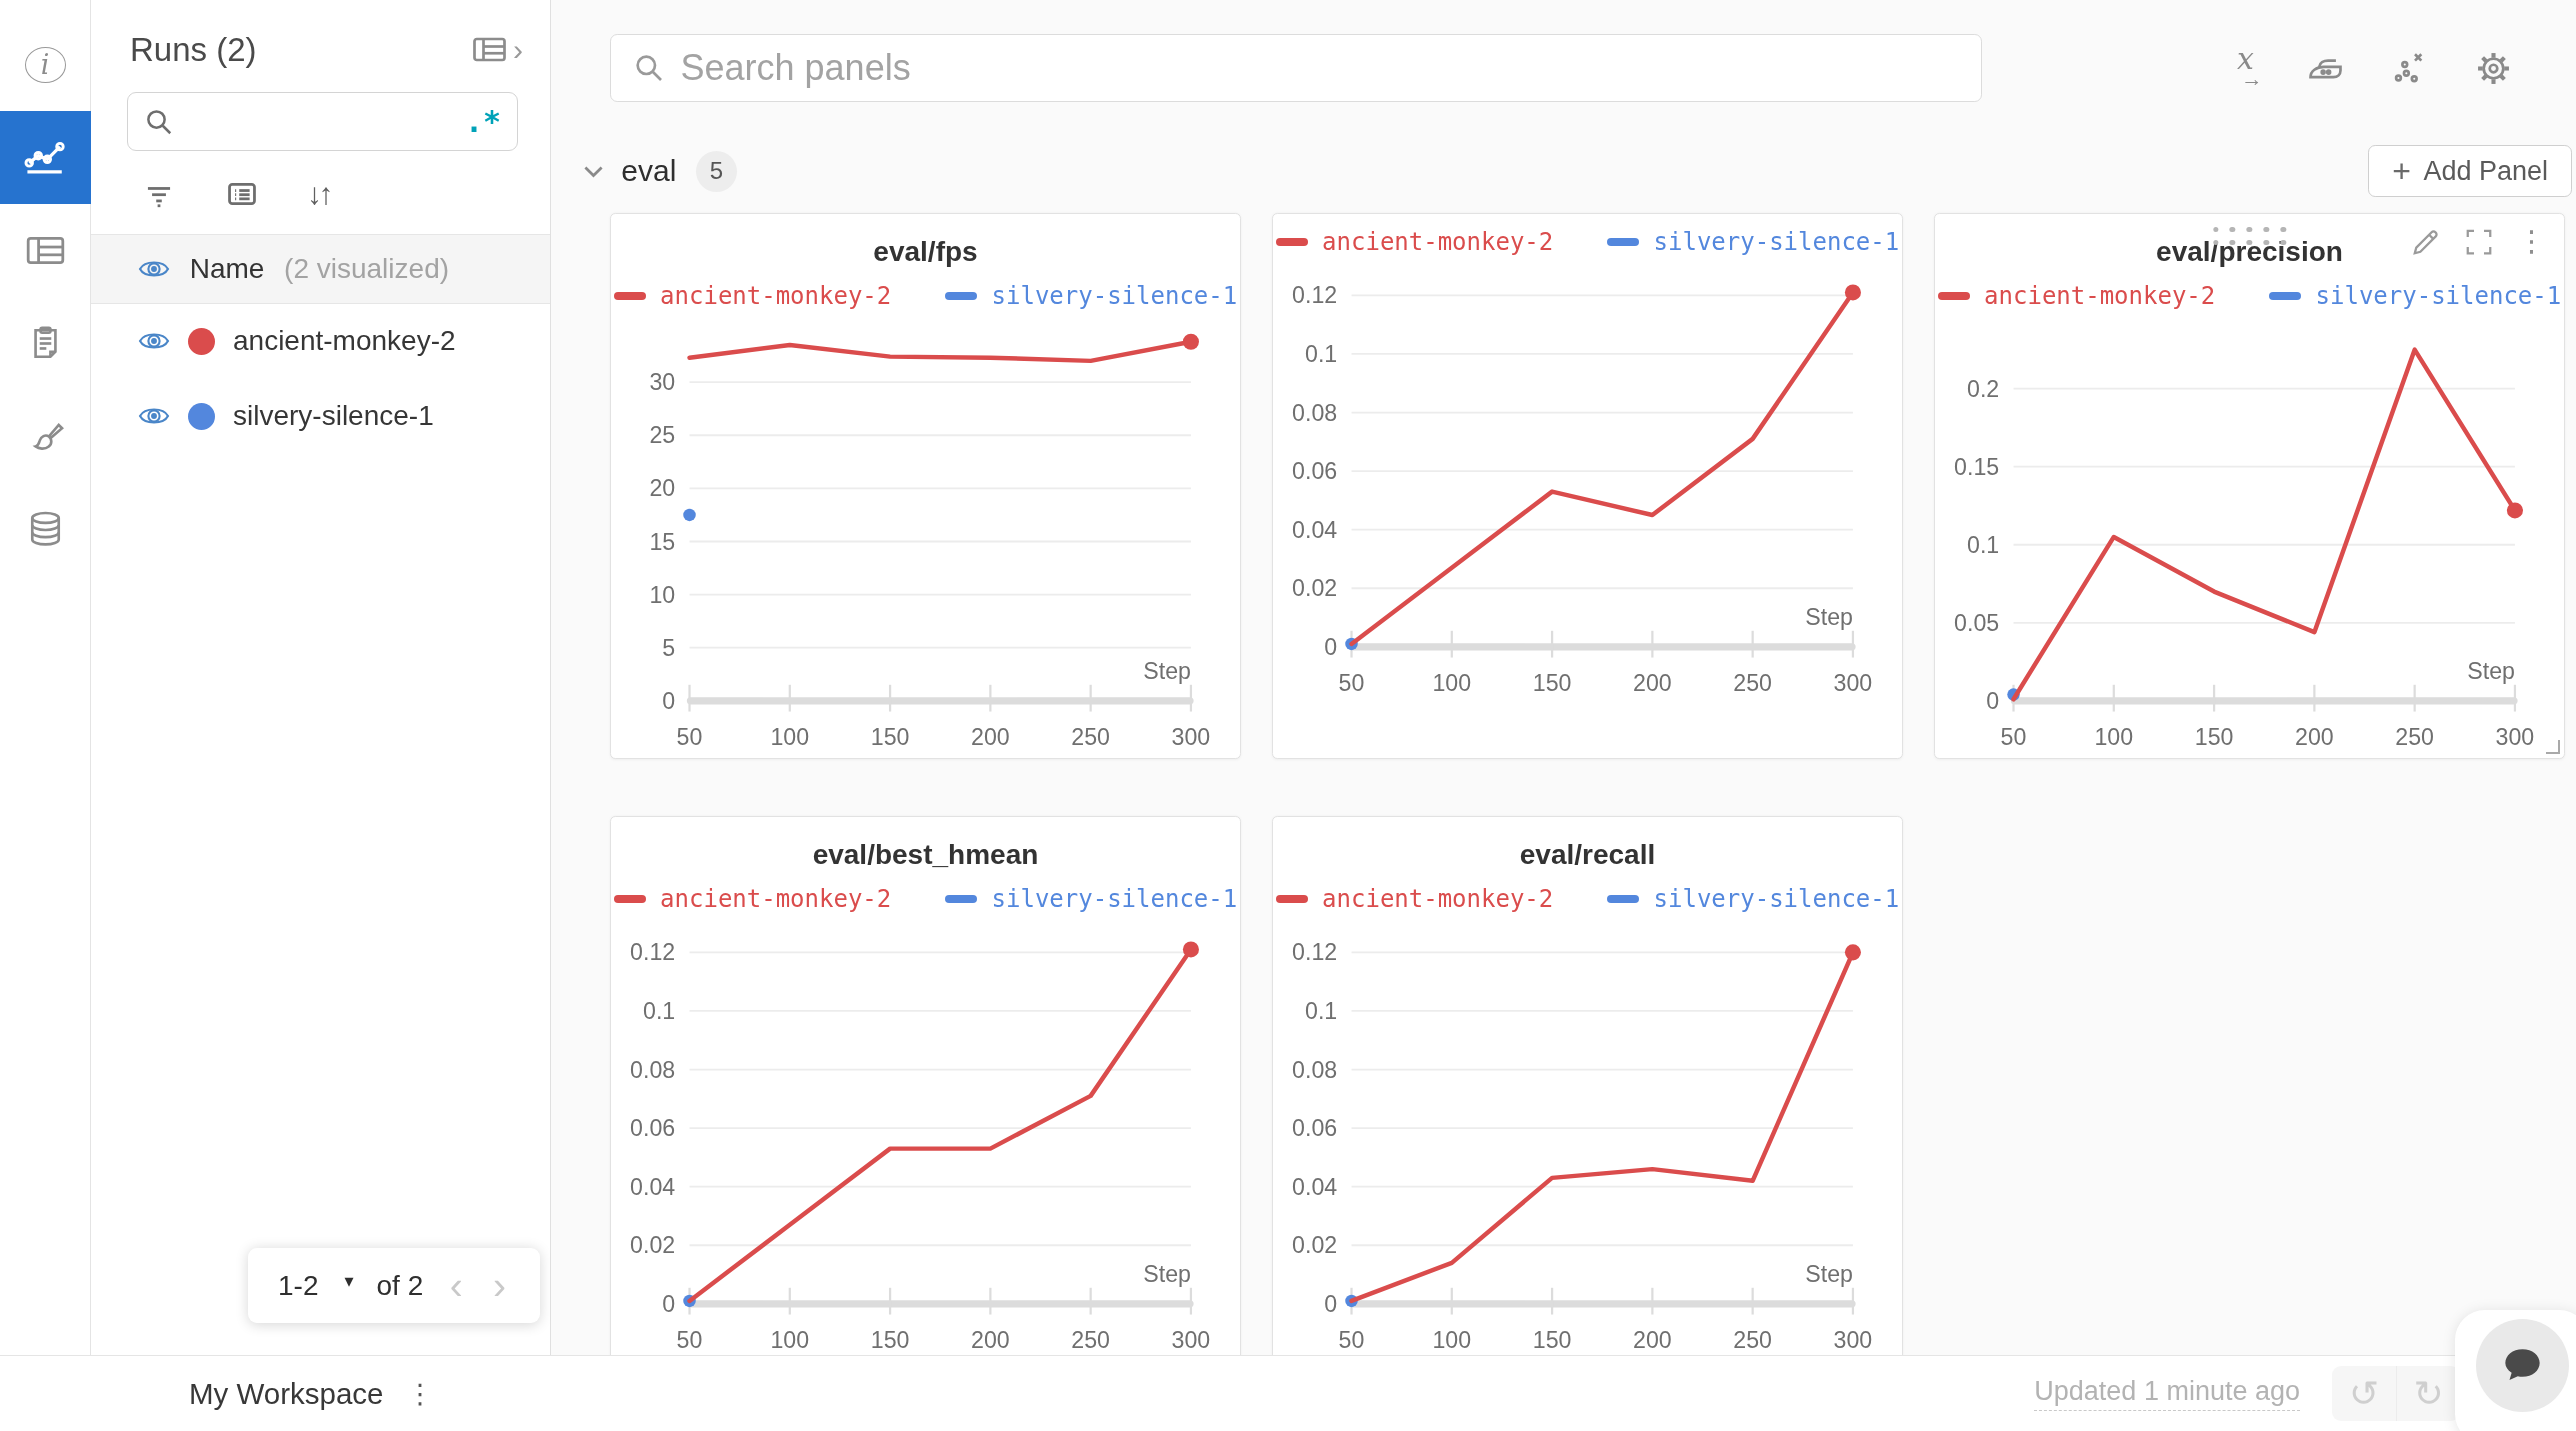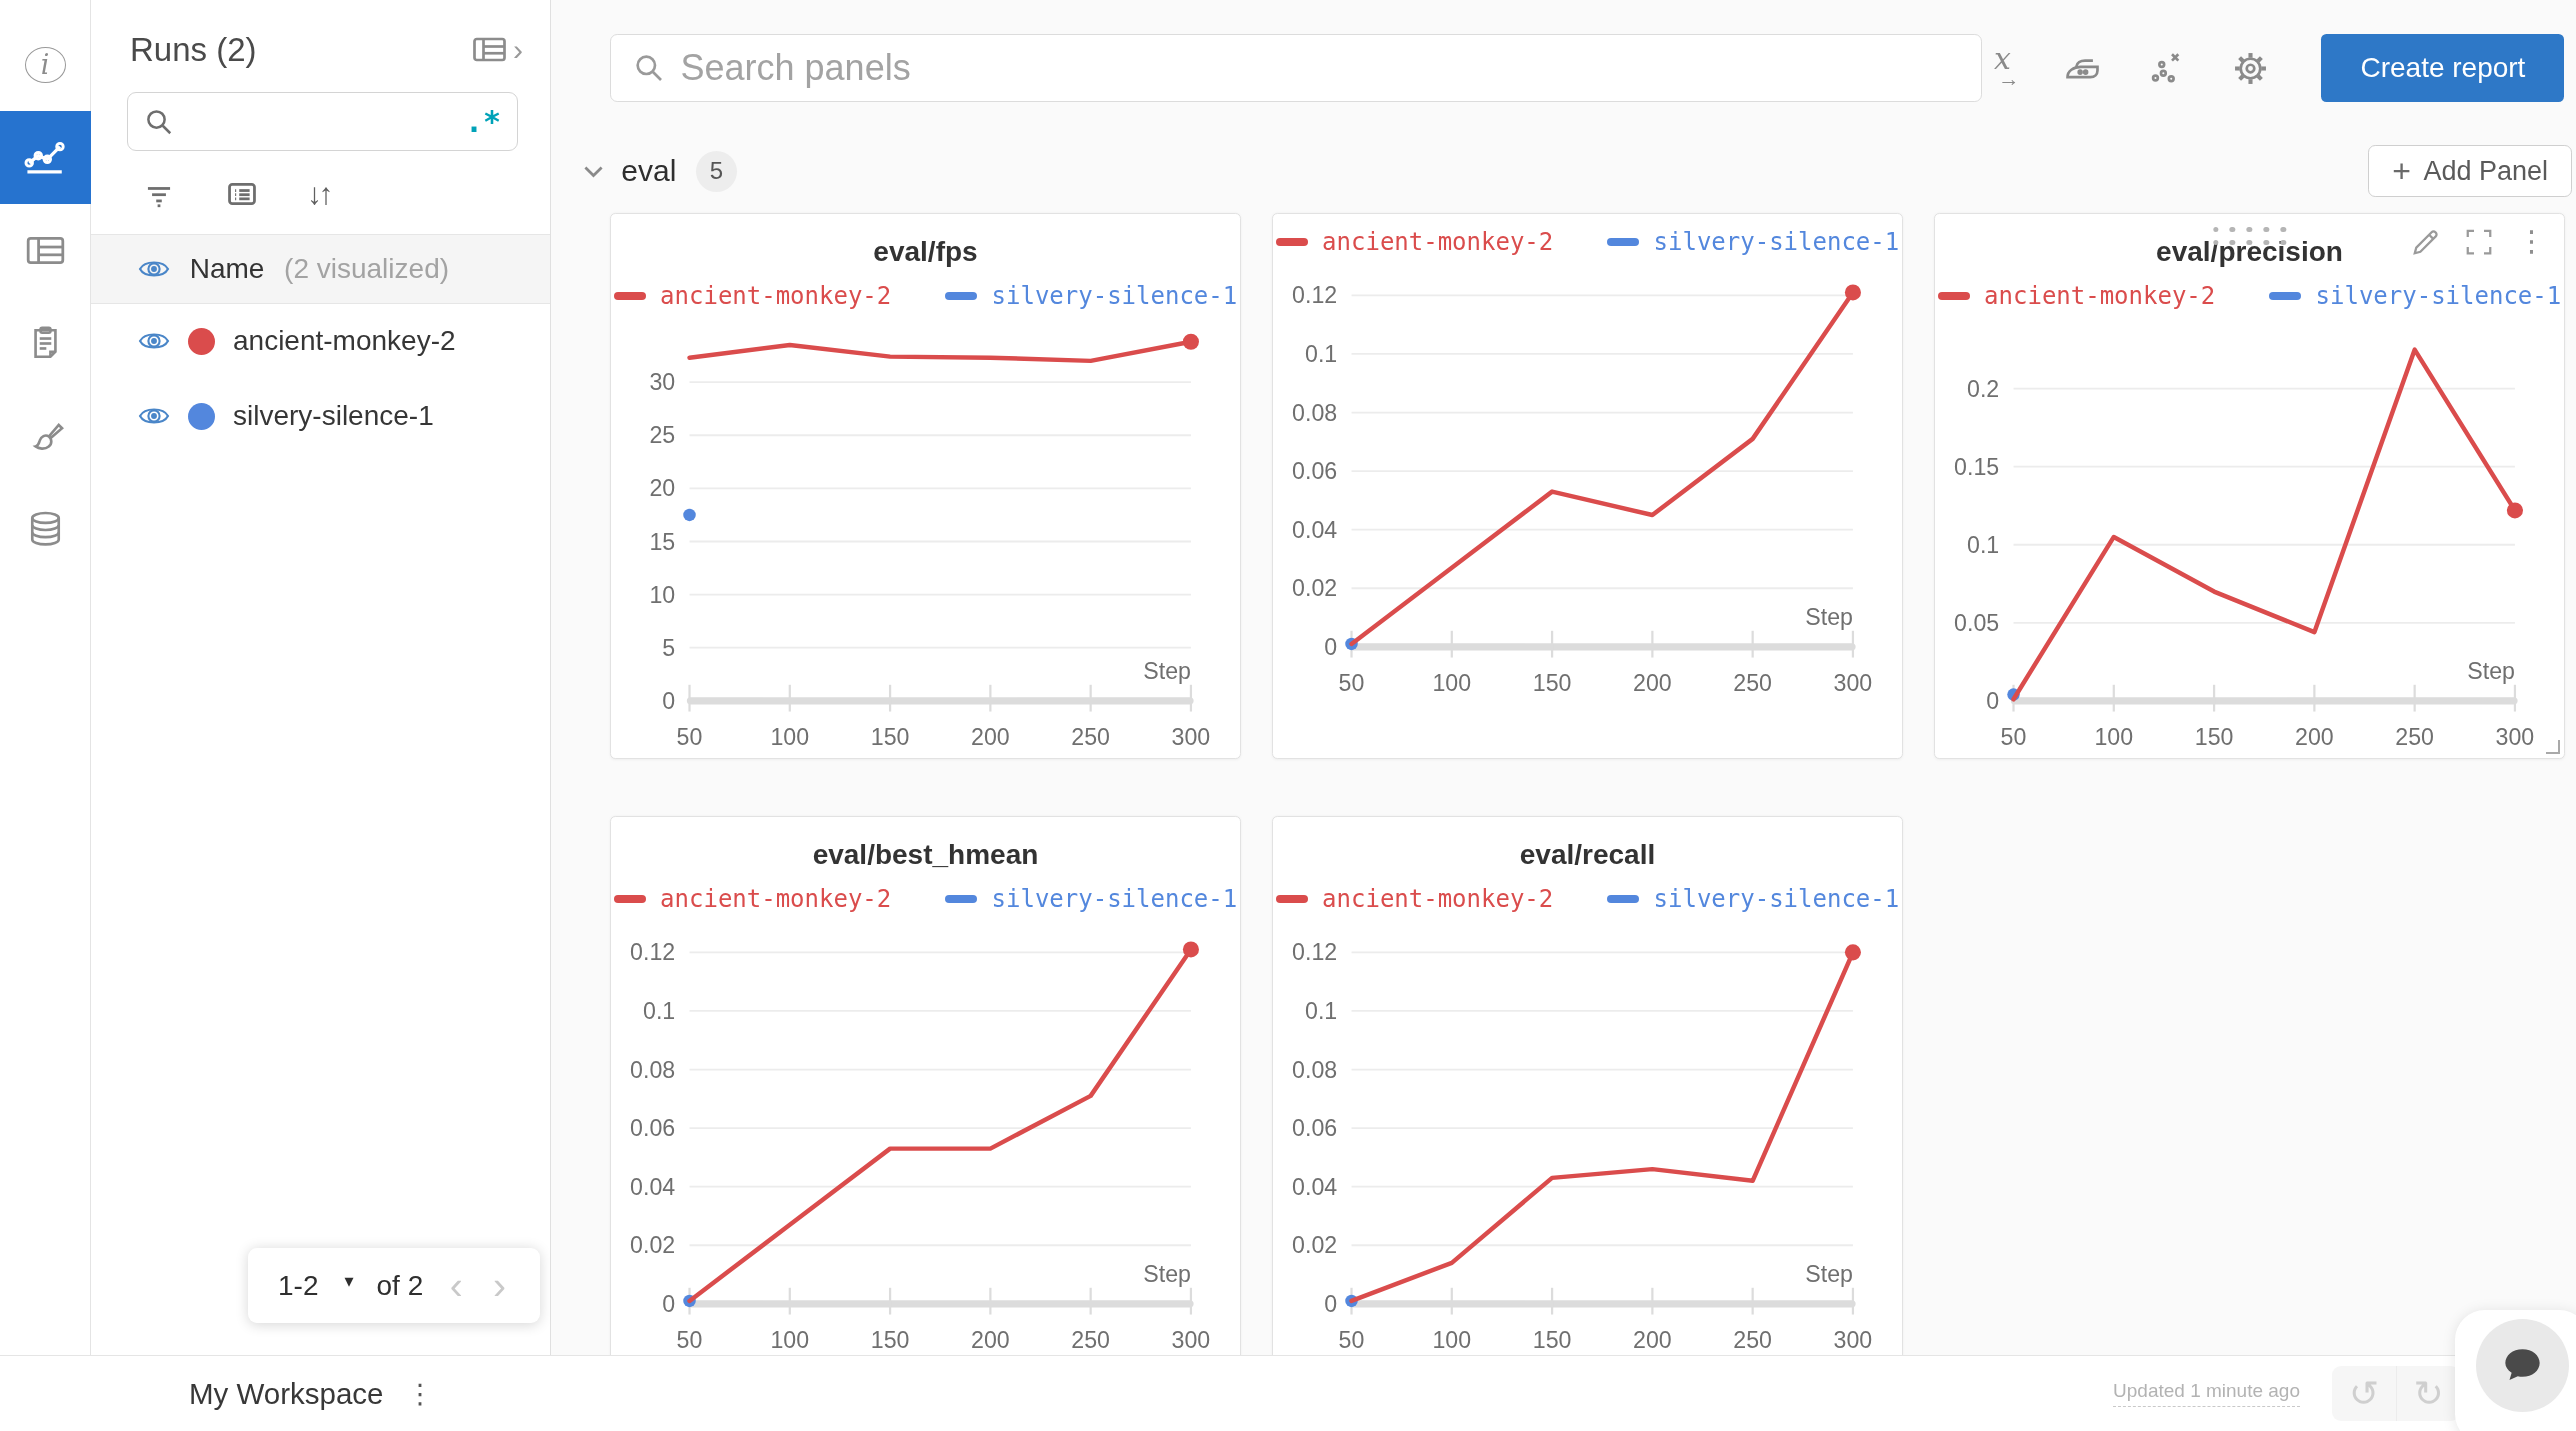--- a/index.html
+++ b/index.html
@@ -98,21 +98,21 @@
   .kebab { font-size:29px; color:#8f8f8f; line-height:1; cursor:pointer; }
   .resize-corner { position:absolute; right:4.5px; bottom:4.5px; width:13.4px; height:13.4px;
                    border-right:2.7px solid #a9a9a9; border-bottom:2.7px solid #a9a9a9; cursor:nwse-resize; }
 
   
   .footer { height:76px; background:#fff; border-top:0.9px solid #e5e5e5; display:flex; align-items:center;
             padding:0 116px 0 189px; position:relative; z-index:2; }
   .ws-title { font-size:29.5px; color:#383838; }
   .ws-kebab { font-size:27px; color:#555; margin-left:23px; cursor:pointer; }
   .foot-right { margin-left:auto; display:flex; align-items:center; gap:32px; }
-  .updated { font-size:19px; color:#b3b3b3; border-bottom:1.8px dashed #c9c9c9; padding-bottom:3.6px; }
+  .updated { font-size:27px; color:#b3b3b3; border-bottom:1.8px dashed #c9c9c9; padding-bottom:3.6px; }
   .undo-redo { background:#f6f6f6; border-radius:9px; display:flex; }
   .ur-btn { width:64px; height:55px; display:flex; align-items:center; justify-content:center;
             font-size:36px; color:#cfcfcf; cursor:pointer; }
   .ur-btn + .ur-btn { border-left:0.9px solid #ececec; }
   .chat-wrap { position:fixed; right:-12.5px; bottom:-12.5px; width:134px; height:134px; background:#fff;
                border-radius:30px; box-shadow:0 1.8px 14.3px rgba(0,0,0,.10); z-index:3; }
   .chat-bubble { position:absolute; right:19.7px; top:9px; width:93px; height:93px; border-radius:50%;
                  background:#e9e9e9; display:flex; align-items:center; justify-content:center; cursor:pointer; }
 </style>
 </head>
@@ -293,21 +293,20 @@
                 <line x1="3.2" y1="13" x2="6.2" y2="13"></line>
                   <line x1="19.8" y1="13" x2="22.8" y2="13"></line>
                 <line x1="6.1" y1="6.1" x2="8.2" y2="8.2"></line>
                   <line x1="17.8" y1="17.8" x2="19.9" y2="19.9"></line>
                 <line x1="6.1" y1="19.9" x2="8.2" y2="17.8"></line>
                   <line x1="17.8" y1="8.2" x2="19.9" y2="6.1"></line>
               </g>
             </svg>
           </span>
         </div>
-        <button class="btn-primary">Create report</button>
       </div>
 
       <div class="section-header">
         <span class="sec-chevron">
           <svg width="27" height="27" viewBox="0 0 20 20">
             <polyline points="4,7 10,13 16,7"></polyline>
           </svg>
         </span>
         <span class="sec-title">eval</span>
         <span class="sec-badge">5</span>

